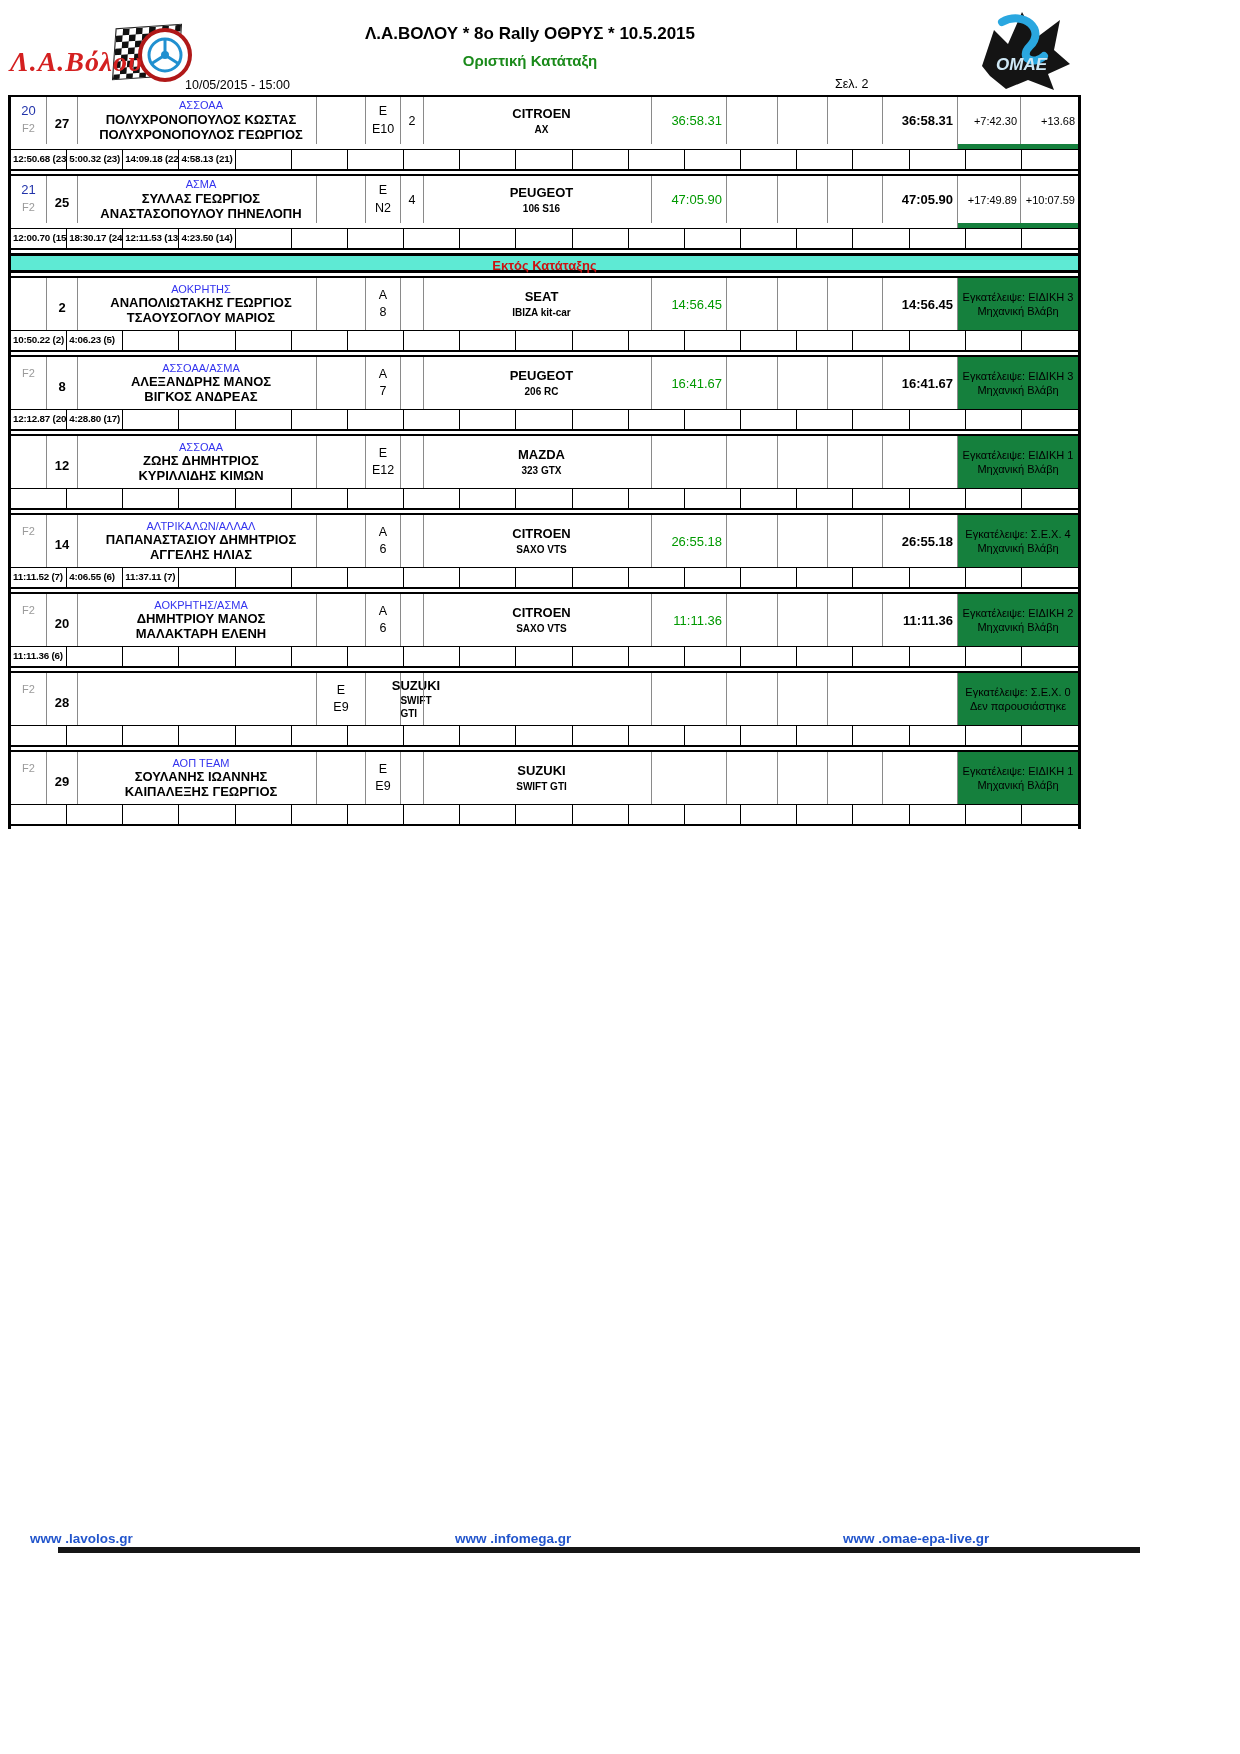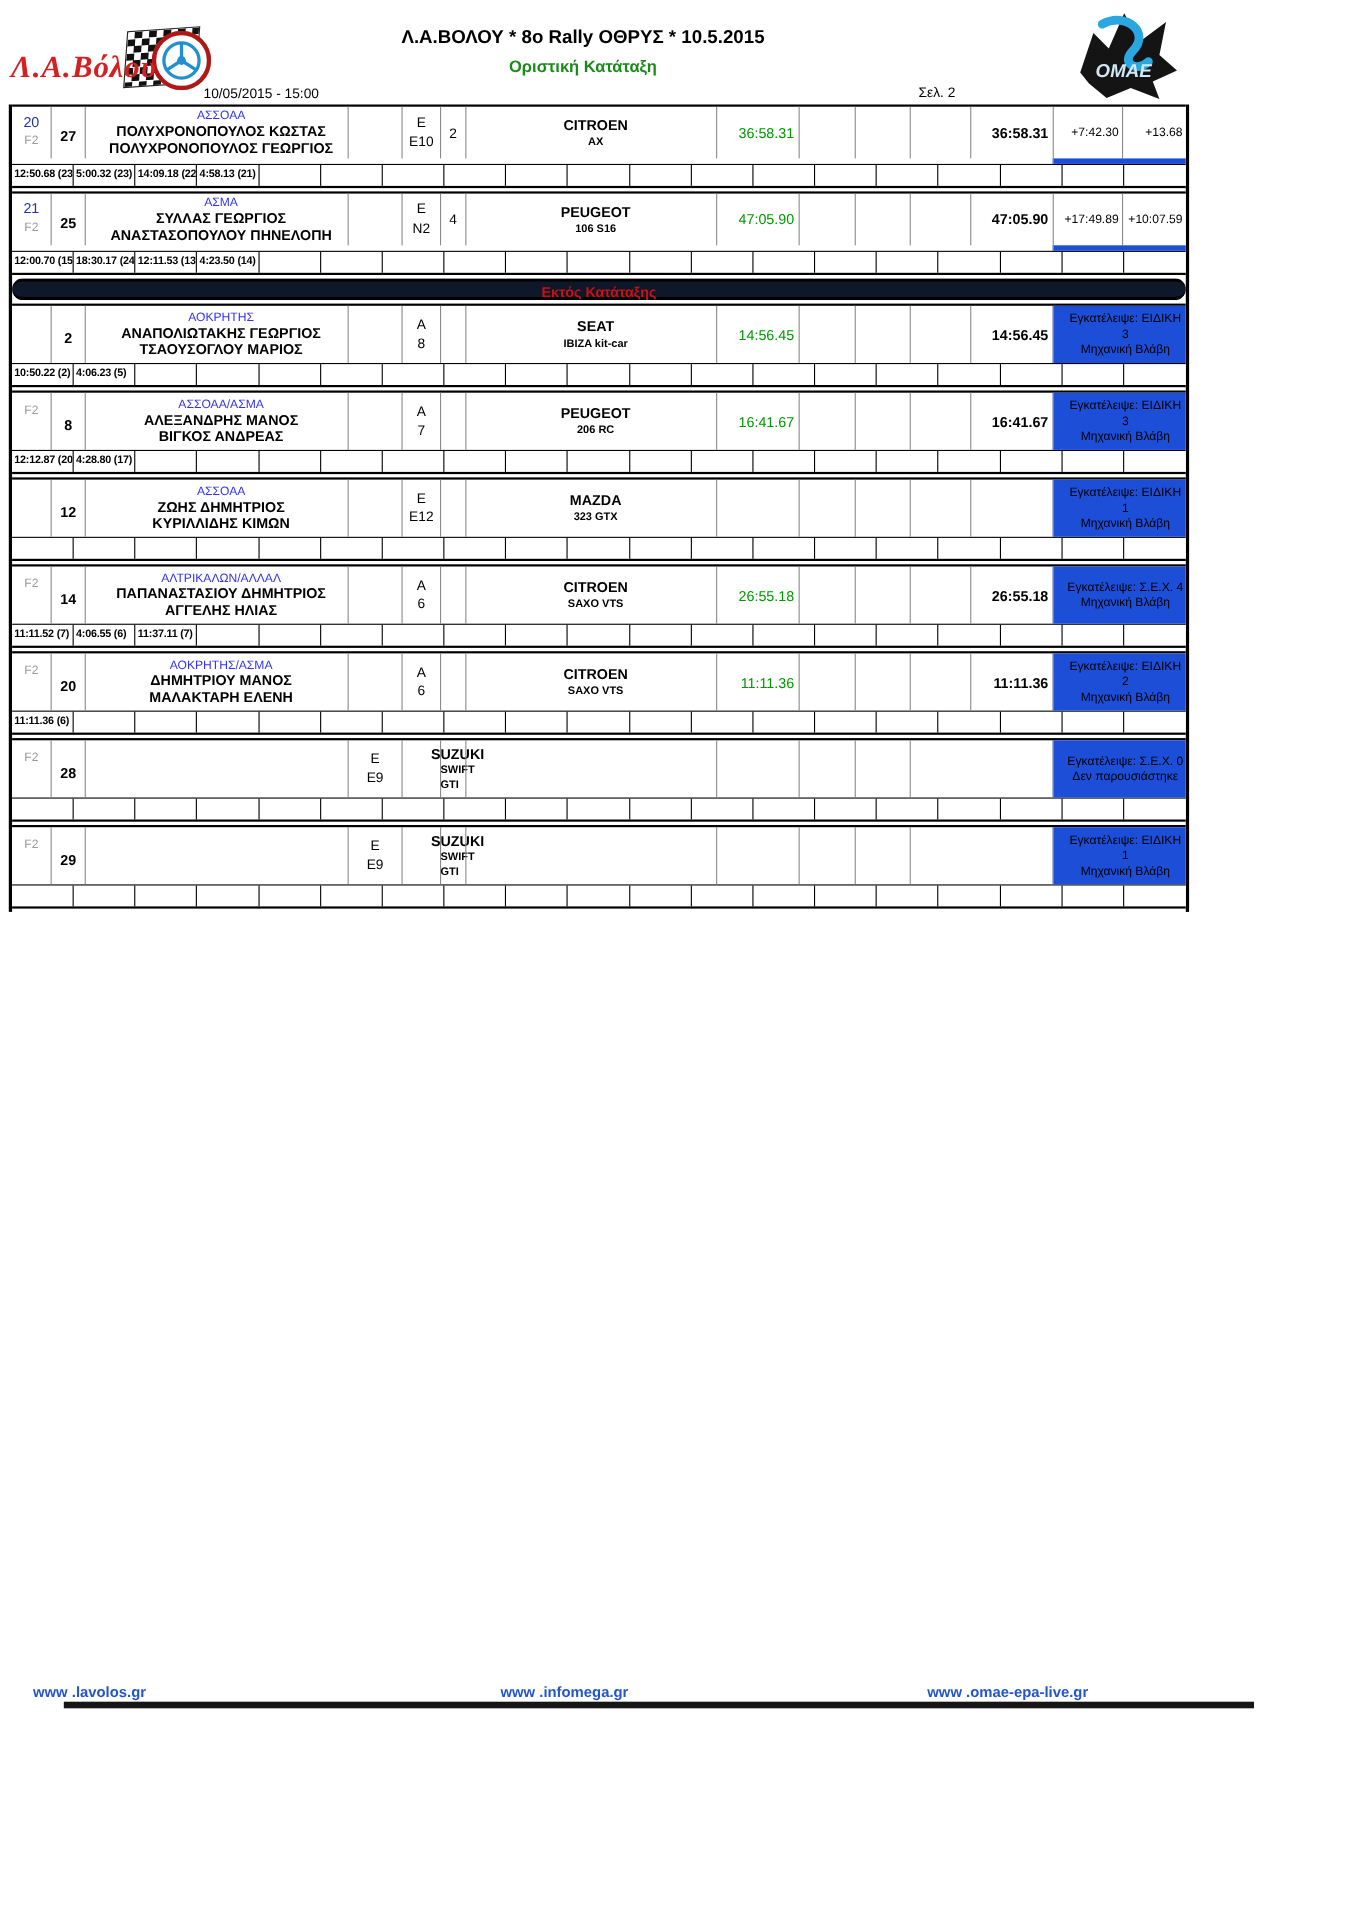--- a/index.html
+++ b/index.html
@@ -68,35 +68,35 @@
   .c-grp { flex-direction:column; justify-content:center; font-size:12.5px; line-height:1.4; text-align:center; }
   .c-clspos { justify-content:center; font-size:12.5px; }
   .c-car { flex-direction:column; align-items:flex-start; justify-content:center; padding-left:8px; line-height:1.3; }
   .make { font-weight:bold; font-size:13px; }
   .model { font-weight:bold; font-size:10px; }
   .c-stage { justify-content:flex-end; padding-right:4px; color:#009900; }
   .c-total { justify-content:flex-end; padding-right:4px; font-weight:bold; }
   .c-diff1, .c-diff2 { justify-content:flex-end; padding-right:3px; font-size:11px; }
   .c-note {
     grid-column:13 / 15; display:none; flex-direction:column; justify-content:center;
-    background:#1d4ed8; font-size:11px; line-height:1.3; text-align:center;padding-left:10px;
+    background:#15803d; font-size:11px; line-height:1.3; text-align:center;
   }
   .entry.has-note .c-note { display:flex; }
 
   .sub-row {
     display:grid; grid-template-columns:repeat(19, 1fr); height:20px;
     border-top:1px solid #000; font-size:9.8px; font-weight:bold;
   }
   .sc { border-right:1px solid #000; padding:3px 1px 0 2px; white-space:nowrap; overflow:hidden; letter-spacing:-0.2px; }
   .sc:last-child { border-right:none; }
 
   .separator {
-    height:20px; line-height:20px; text-align:center; background:#0f172a;
+    height:20px; line-height:20px; text-align:center; background:#5eead4;
     border-top:3px solid #000; border-bottom:3px solid #000; margin-bottom:3px;
-    color:#cc1111; font-weight:bold; font-size:13px;border-radius:10px;
+    color:#cc1111; font-weight:bold; font-size:13px;
   }
 
   
   .footer-link { position:absolute; top:1531px; font-size:13.5px; font-weight:bold; color:#2255cc; text-decoration:none; }
   .fl-1 { left:30px; } .fl-2 { left:455px; } .fl-3 { left:843px; }
   .footer-bar { position:absolute; left:58px; top:1547px; width:1082px; height:6px; background:#161616; }
 </style>
 </head>
 <body>
 
@@ -578,20 +578,25 @@
             <div class="sc"></div>
           </div>
   </div>
         <div class="entry has-note">
     <div class="main-row">
       <div class="cell c-pos">
         <div class="pos"></div>
         <div class="fclass">F2</div>
       </div>
       <div class="cell c-no">29</div>
+      <div class="cell c-entrant">
+        <div class="team">ΑΟΠ ΤΕΑΜ</div>
+        <div class="driver">ΣΟΥΛΑΝΗΣ ΙΩΑΝΝΗΣ</div>
+        <div class="driver">ΚΑΙΠΑΛΕΞΗΣ ΓΕΩΡΓΙΟΣ</div>
+      </div>
       <div class="cell c-blank"></div>
       <div class="cell c-grp">
         <div>E</div>
         <div>E9</div>
       </div>
       <div class="cell c-clspos"></div>
       <div class="cell c-car">
         <div class="make">SUZUKI</div>
         <div class="model">SWIFT GTI</div>
       </div>

